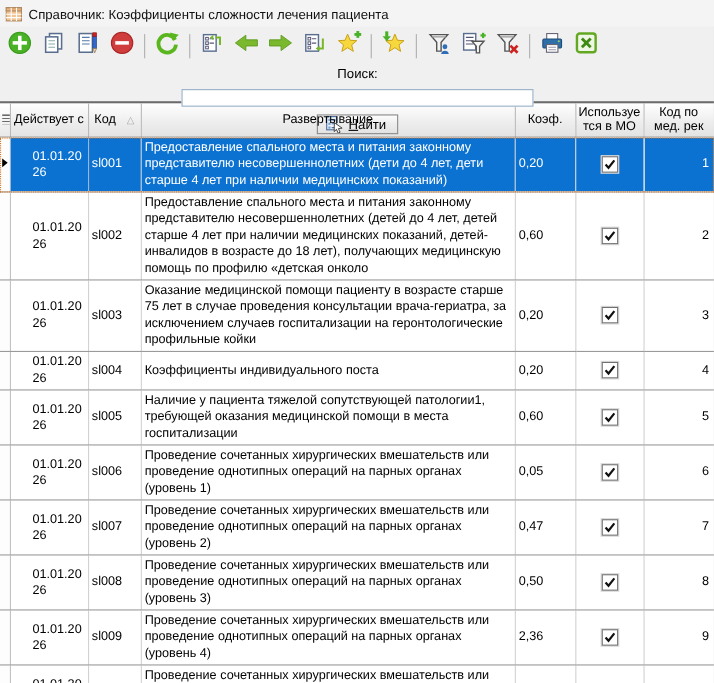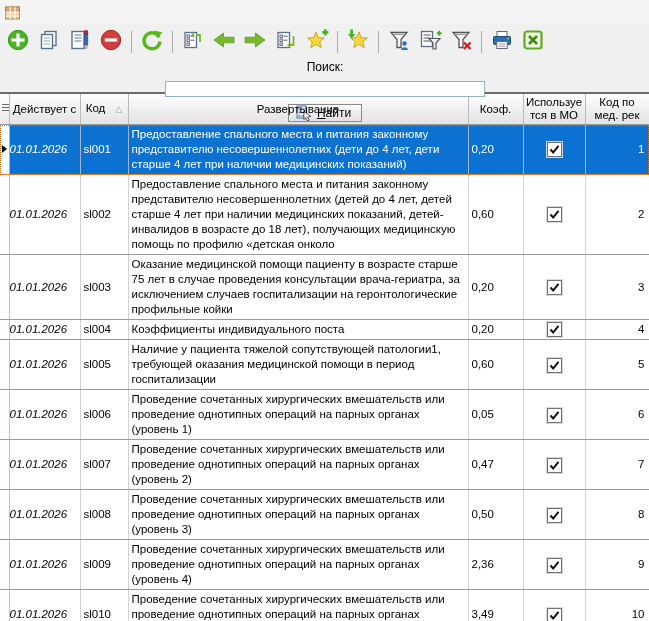--- a/index.html
+++ b/index.html
@@ -29,21 +29,21 @@
     border-right:1px solid #b9b9b9; border-bottom:1px solid #9a9a9a;
     font-weight:normal; font-size:11.5px; text-align:center; vertical-align:middle;
     padding:1px 2px; height:28px; overflow:hidden; word-wrap:break-word; line-height:13px;
   }
   th.gutter-h{background:linear-gradient(#ffffff,#e9e9e9);}
   td{
     border-right:1px solid #d2d2d2; border-bottom:1px solid #9a9a9a;
     vertical-align:middle; padding:2px 3px; line-height:15px; overflow:hidden; word-wrap:break-word;
   }
   td.gutter{background:#fdfdfd;border-right:1px solid #c2c2c2;padding:0;text-align:center;}
-  td.c-date{padding-left:0;font-style:italic;}
+  td.c-date{padding-left:20px;}
   td.c-coef{text-align:left;padding-right:5px;}
   td.c-med{text-align:right;padding-right:4px;}
   td.c-used{text-align:center;}
   tr.selected td{background:#0b72d2;color:#fff;border-right-color:#9ab6d4;}
   tr.selected{outline:1px dotted #d8731c;outline-offset:-1px;}
   tr.selected td.gutter{background:#fdfdfd;color:#000;}
   .row-marker{width:0;height:0;border-left:5px solid #000;border-top:4px solid transparent;border-bottom:4px solid transparent;display:inline-block;}
   .checkbox{display:inline-block;width:13px;height:13px;background:#fff;border:1px solid #707070;box-shadow:0 0 0 1px #d9d9d9;position:relative;vertical-align:middle;}
   .checkbox svg{position:absolute;left:0px;top:0px;}
   .sort-asc{color:#a8a8a8;font-size:9px;margin-left:10px;}
@@ -57,20 +57,21 @@
   <div class="titlebar">
     <svg class="tbl-icon" viewBox="0 0 15 14">
       <rect x="0.5" y="1" width="14" height="12" fill="#f2c596" stroke="#a9induced"></rect>
       <rect x="0.5" y="1" width="14" height="12" fill="#f2c596" stroke="#ad8760"></rect>
       <rect x="0.5" y="1" width="14" height="3" fill="#e8b078" stroke="#ad8760"></rect>
       <line x1="5.2" y1="1" x2="5.2" y2="13" stroke="#fff" stroke-width="1"></line>
       <line x1="10" y1="1" x2="10" y2="13" stroke="#fff" stroke-width="1"></line>
       <line x1="0.5" y1="7" x2="14.5" y2="7" stroke="#fff" stroke-width="1"></line>
       <line x1="0.5" y1="10" x2="14.5" y2="10" stroke="#fff" stroke-width="1"></line>
     </svg>
+    <span class="title">Справочник: Коэффициенты сложности лечения пациента</span>
   </div>
 
   <div class="toolbar" id="toolbar">
       <div class="tb-btn">
         <span><svg width="24" height="24" viewBox="0 0 24 24">
             <circle cx="12" cy="12" r="9.7" fill="#49b227" stroke="#3a9a1c"></circle>
             <rect x="10.4" y="5.5" width="3.2" height="13" fill="#fff"></rect>
             <rect x="5.5" y="10.4" width="13" height="3.2" fill="#fff"></rect>
           </svg></span>
       </div>
@@ -287,21 +288,21 @@
             <td class="c-coef">0,20</td>
             <td class="c-used"><span class="checkbox"><svg width="13" height="13" viewBox="0 0 13 13">
                   <polyline points="2.5,6.5 5.2,9.5 10.5,2.8" fill="none" stroke="#111" stroke-width="2"></polyline>
                 </svg></span></td>
             <td class="c-med">4</td>
           </tr>
           <tr>
             <td class="gutter"></td>
             <td class="c-date">01.01.2026</td>
             <td class="c-code">sl005</td>
-            <td class="c-name">Наличие у пациента тяжелой сопутствующей патологии1, требующей оказания медицинской помощи в период госпитализации</td>
+            <td class="c-name">Наличие у пациента тяжелой сопутствующей патологии1, требующей оказания медицинской помощи в места госпитализации</td>
             <td class="c-coef">0,60</td>
             <td class="c-used"><span class="checkbox"><svg width="13" height="13" viewBox="0 0 13 13">
                   <polyline points="2.5,6.5 5.2,9.5 10.5,2.8" fill="none" stroke="#111" stroke-width="2"></polyline>
                 </svg></span></td>
             <td class="c-med">5</td>
           </tr>
           <tr>
             <td class="gutter"></td>
             <td class="c-date">01.01.2026</td>
             <td class="c-code">sl006</td>

